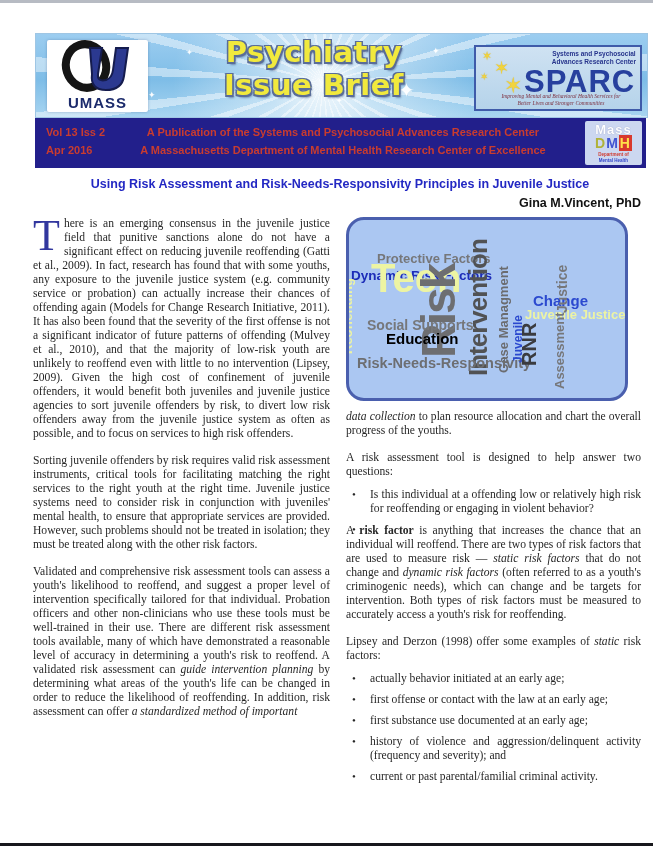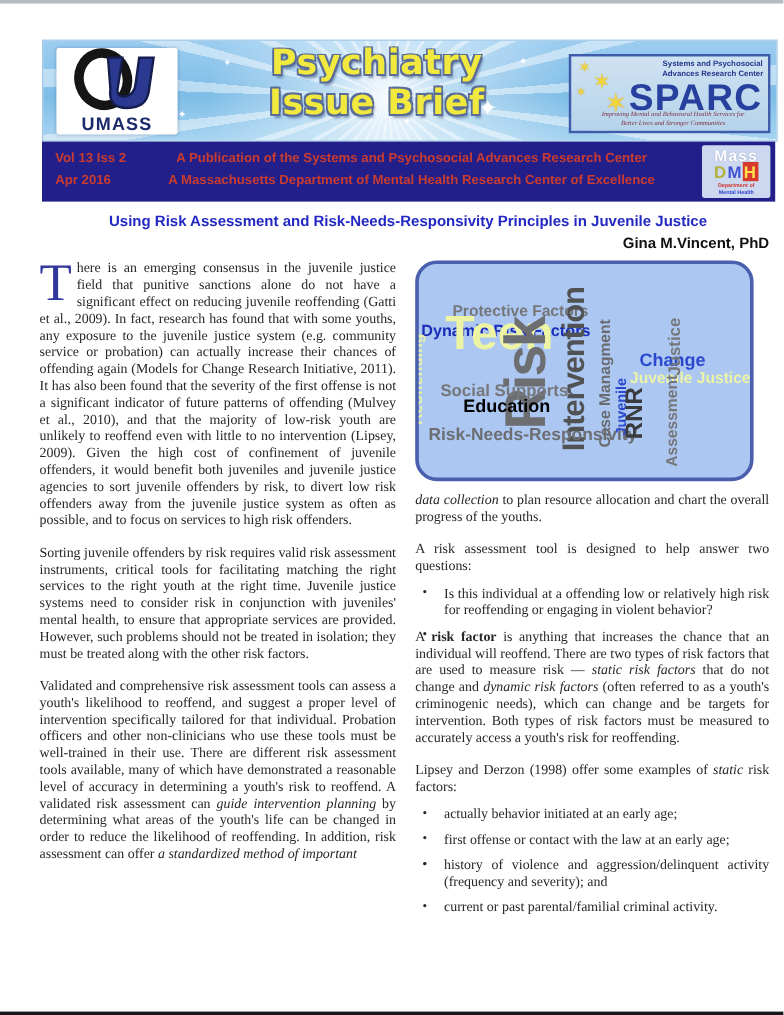--- a/index.html
+++ b/index.html
@@ -200,20 +200,20 @@
       <li><span class="dot">•</span></li>
     </ul>
 
     <p class="para"><span>A </span><span class="b">risk factor</span><span> is anything that increases the chance that an individual will reoffend. There are two types of risk factors that are used to measure risk — </span><span class="i">static risk factors</span><span> that do not change and </span><span class="i">dynamic risk factors</span><span> (often referred to as a youth's criminogenic needs), which can change and be targets for intervention. Both types of risk factors must be measured to accurately access a youth's risk for reoffending.</span></p>
 
     <p class="para" style="margin-bottom:9px;"><span>Lipsey and Derzon (1998) offer some examples of </span><span class="i">static</span><span> risk factors:</span></p>
 
     <ul class="blist">
       <li><span class="dot">•</span><span>actually behavior initiated at an early age;</span></li>
       <li><span class="dot">•</span><span>first offense or contact with the law at an early age;</span></li>
-      <li><span class="dot">•</span></li>
+      <li><span class="dot">•</span><span>first substance use documented at an early age;</span></li>
       <li><span class="dot">•</span><span>history of violence and aggression/delinquent activity (frequency and severity); and</span></li>
       <li><span class="dot">•</span><span>current or past parental/familial criminal activity.</span></li>
     </ul>
   </div>
 </div>
 
 <div id="bottom-edge" class="abs"></div>
 
 </body></html>

